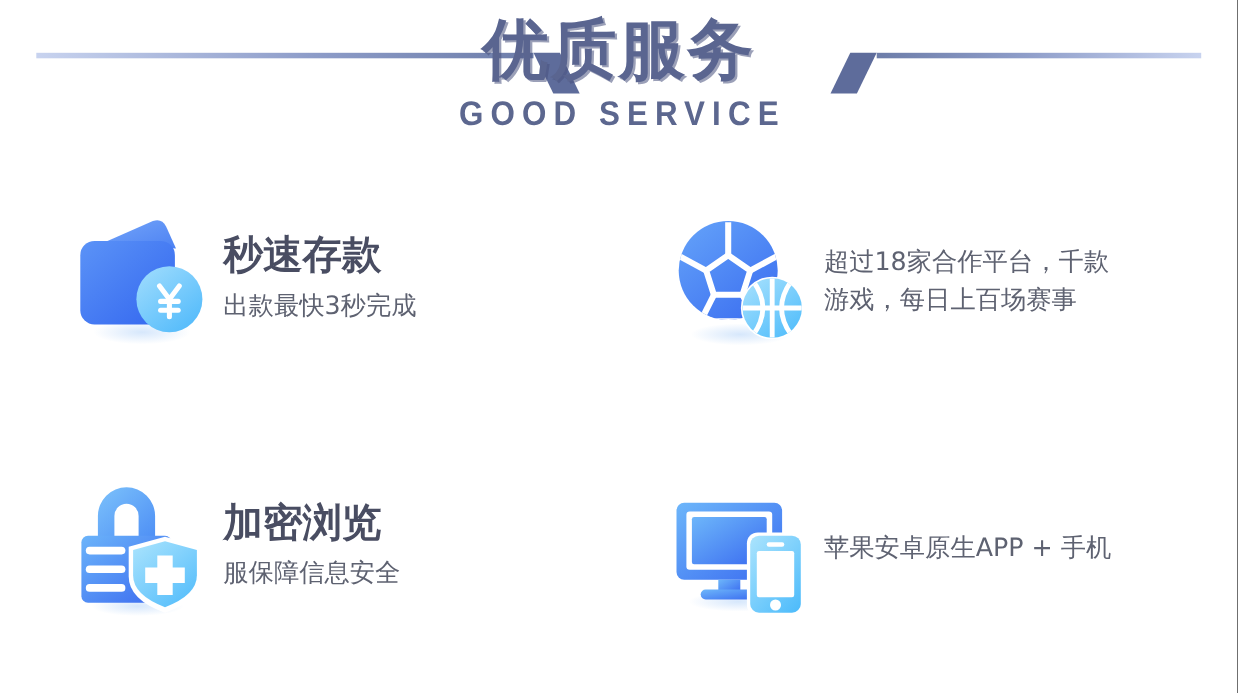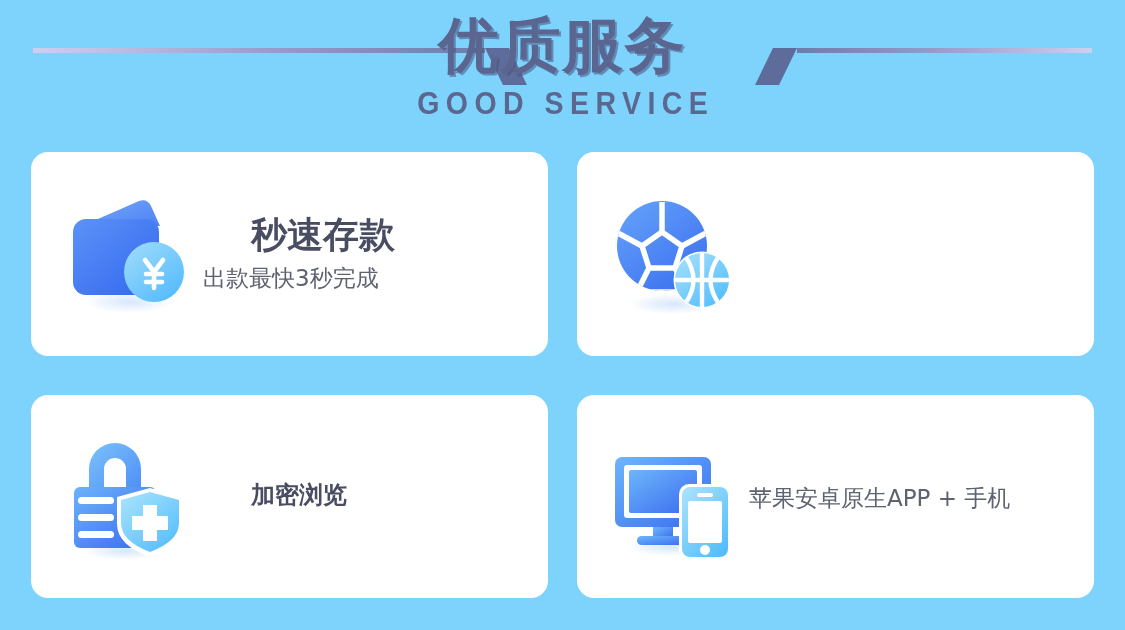--- a/index.html
+++ b/index.html
@@ -11,21 +11,21 @@
     width: 1125px;
     height: 630px;
     overflow: hidden;
     font-family: "Liberation Sans", "DejaVu Sans", sans-serif;
     -webkit-font-smoothing: antialiased;
   }
   #root {
     position: relative;
     width: 1125px;
     height: 630px;
-    background: #7dd3fc;
+    background: #ffffff;
   }
 
   
   .header {
     position: absolute;
     left: 0;
     top: 0;
     width: 1125px;
     height: 140px;
   }
@@ -100,41 +100,40 @@
     display: block;
     width: 132px;
     height: 132px;
   }
   .card-text {
     flex: 1 1 auto;
     min-width: 0;
     padding-left: 10px;
   }
   .card-title {
-    font-family: Liberation Sans, sans-serif;
+    font-family: Liberation Mono, monospace;
     font-size: 36px;
     font-weight: bold;
     line-height: 46px;
     letter-spacing: 0px;
     color: #494d62;
     white-space: nowrap;
-    margin-left: 48px;
   }
   .card-sub {
     margin-top: 3px;
     font-family: "DejaVu Sans", "Liberation Sans", sans-serif;
     font-size: 23px;
     font-weight: normal;
     line-height: 35px;
     color: #5e6271;
   }
   .card-sub .sub-line { display: block; white-space: nowrap; }
 
   
-  .card.row2 .card-title { font-size: 24px; }
+  .card.row2 .card-title { font-size: 36px; }
 </style>
 </head>
 <body>
 
 <div id="root">
 
   <div class="header">
 
     <svg class="header-deco" viewBox="0 0 1125 100">
       <defs>
@@ -253,20 +252,24 @@
           <circle cx="95" cy="92" r="27" fill="url(#bballGrad)"></circle>
           <g clip-path="url(#bballClip)" fill="none" stroke="#ffffff" stroke-width="4.4">
             <path d="M95 65 L95 119"></path>
             <path d="M68 92 L122 92"></path>
             <path d="M78 68 Q95 92 78 116"></path>
             <path d="M112 68 Q95 92 112 116"></path>
           </g>
         </svg>
       </div>
       <div class="card-text">
+        <div class="card-sub">
+          <span class="sub-line">超过18家合作平台，千款</span>
+          <span class="sub-line">游戏，每日上百场赛事</span>
+        </div>
       </div>
     </div>
 
     <div class="card row2">
       <div class="card-icon">
         <svg viewBox="0 0 132 132">
           <defs>
             <linearGradient id="lockBody" x1="0" y1="0" x2="1" y2="1">
               <stop offset="0" stop-color="#6bb4fa"></stop>
               <stop offset="1" stop-color="#3a68ef"></stop>
@@ -293,20 +296,21 @@
             <rect x="17" y="100" width="36" height="7" rx="3.5"></rect>
           </g>
           <path d="M89 57 L122 66 L122 93 Q122 114 89 126 Q56 114 56 93 L56 66 Z" fill="#ffffff"></path>
           <path d="M89 61 L118 69 L118 92 Q118 110 89 121 Q60 110 60 92 L60 69 Z" fill="url(#shieldGrad)"></path>
           <path d="M82 74 L96 74 L96 85 L107 85 L107 99 L96 99 L96 110 L82 110 L82 99 L71 99 L71 85 L82 85 Z" fill="#ffffff"></path>
         </svg>
       </div>
       <div class="card-text">
         <div class="card-title">加密浏览</div>
         <div class="card-sub">
+          <span class="sub-line">服保障信息安全</span>
         </div>
       </div>
     </div>
 
     <div class="card row2">
       <div class="card-icon">
         <svg viewBox="0 0 132 132">
           <defs>
             <linearGradient id="monitorGrad" x1="0" y1="0" x2="1" y2="1">
               <stop offset="0" stop-color="#6db6fa"></stop>

